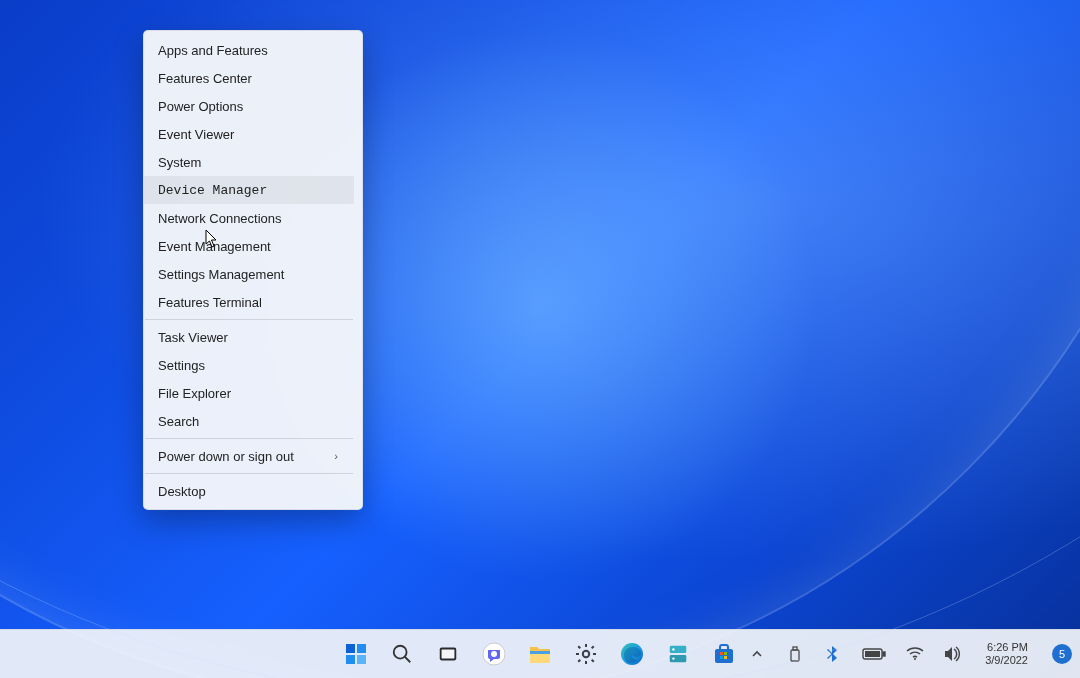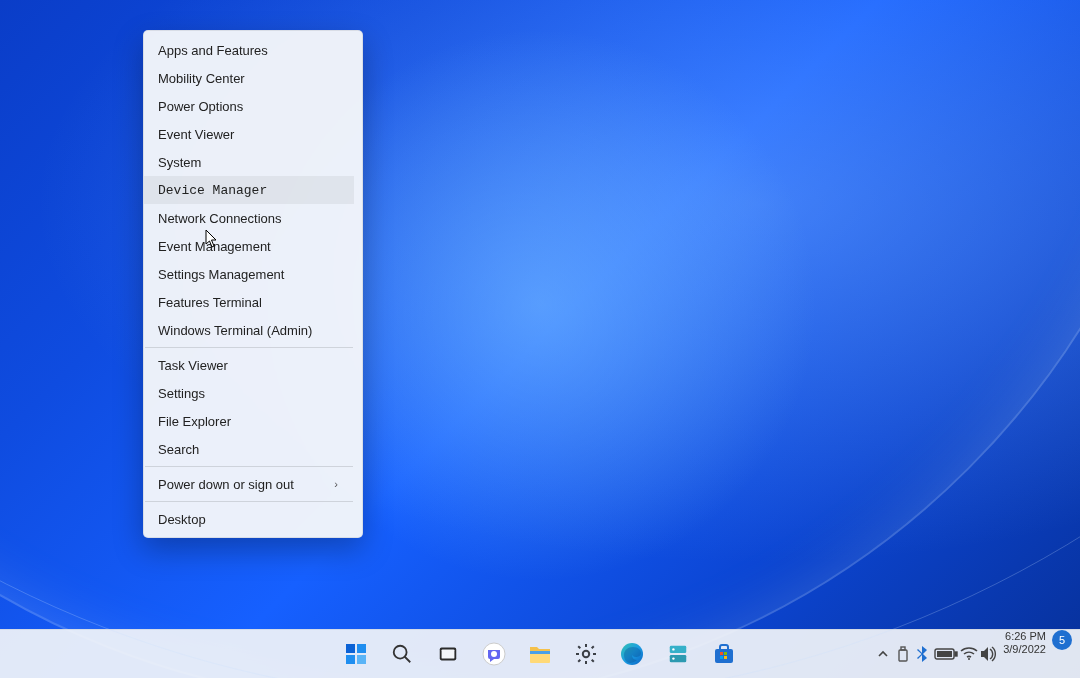--- a/index.html
+++ b/index.html
@@ -115,22 +115,22 @@
     justify-content: center;
   }
   .task-btn svg { display:block; }
 
   .systray {
     position: absolute;
     right: 8px;
     top: 0;
     bottom: 0;
     display: flex;
-    align-items: flex-start;
-    gap: 0;
+    align-items: center;
+    gap: 18px;
   }
   .tray-ic {
     width: 20px;
     height: 48px;
     display: flex;
     align-items: center;
     justify-content: center;
     color: #444;
   }
   .tray-ic svg { display:block; }
@@ -157,21 +157,21 @@
 </head>
 <body>
 
 <div class="desktop">
 
   <div class="winx-menu" id="winx">
       <div class="item">
         <span>Apps and Features</span>
       </div>
       <div class="item">
-        <span>Mobility Center</span>
+        <span>Features Center</span>
       </div>
       <div class="item">
         <span>Power Options</span>
       </div>
       <div class="item">
         <span>Event Viewer</span>
       </div>
       <div class="item">
         <span>System</span>
       </div>
@@ -182,23 +182,20 @@
         <span>Network Connections</span>
       </div>
       <div class="item">
         <span>Event Management</span>
       </div>
       <div class="item">
         <span>Settings Management</span>
       </div>
       <div class="item">
         <span>Features Terminal</span>
-      </div>
-      <div class="item">
-        <span>Windows Terminal (Admin)</span>
       </div>
       <div class="sep"></div>
       <div class="item">
         <span>Task Viewer</span>
       </div>
       <div class="item">
         <span>Settings</span>
       </div>
       <div class="item">
         <span>File Explorer</span>

